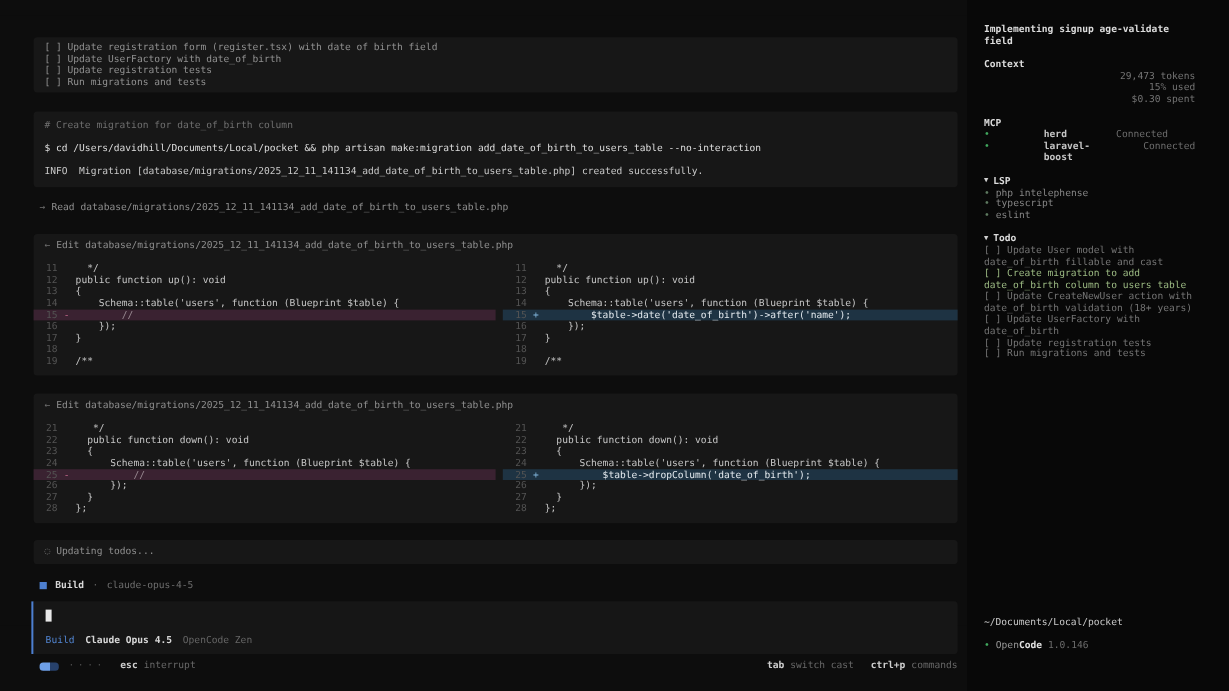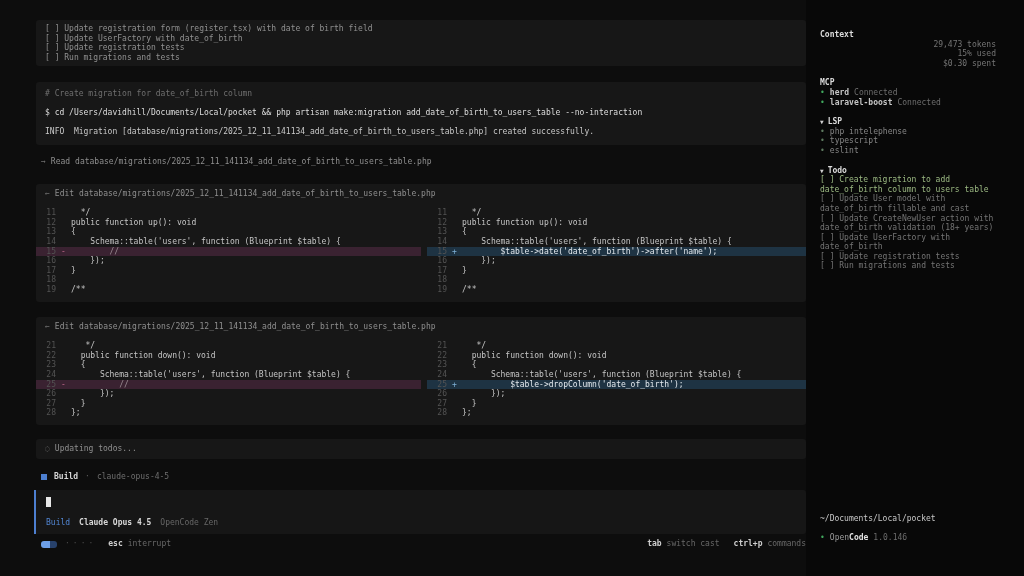--- a/index.html
+++ b/index.html
@@ -4,21 +4,21 @@
 <style>
   * { margin:0; padding:0; box-sizing:border-box; }
   html,body { width:1024px; height:576px; overflow:hidden; }
   body {
     position:relative;
     background:#0d0d0d;
     font-family:"DejaVu Sans Mono", monospace;
     font-size:8px; line-height:9.6px;
     color:#c8c8c8;
   }
-  .main { position:absolute; left:0; top:2px; width:806px; height:508px; background:#0d0d0d;margin-left:8px; }
+  .main { position:absolute; left:0; top:13px; width:806px; height:508px; background:#0d0d0d; }
 
   .block { position:absolute; left:28px; width:770px; background:#171717; border-radius:3px; }
   .mono { white-space:pre; }
   .blank { height:9.6px; }
 
   .b-todos { top:18px; padding:4px 9px; color:#919191; }
   .b-bash  { top:80px; padding:7px 9px 8px; }
   .comment { color:#6f6f6f; white-space:pre; }
   .cmd { color:#dedede; white-space:pre; }
   .out { color:#c9c9c9; white-space:pre; }
@@ -75,22 +75,22 @@
 
   .sidebar { position:absolute; right:0; top:0; width:218px; height:576px;
              background:#080808; padding:20px 28px 0 14px; }
   .side-title { font-weight:bold; color:#dcdcdc; margin-bottom:10px; }
   .side-h { font-weight:bold; color:#dcdcdc; margin-top:10px; display:flex; align-items:center; gap:4px; }
   .tri { font-size:6px; color:#cfcfcf; }
   .side-line { color:#757575;text-align:right; }
   .srow { display:flex; gap:5px; color:#757575; }
   .bullet { color:#41a85e; flex:none; }
   .lsp-bullet { color:#5e7a60; }
-  .mcp-name { font-weight:bold; color:#c6c6c6; }
-  .mcp-status { color:#6d6d6d; }
+  .mcp-name { font-weight:bold; color:#c6c6c6;margin-left:40px; }
+  .mcp-status { color:#6d6d6d;margin-left:36px; }
   .lsp-name { color:#868686; }
   .stodo { color:#757575; }
   .stodo.active { color:#9cba83; }
   .side-cwd { position:absolute; left:14px; top:514px; color:#c9c9c9; white-space:pre; }
   .side-app { position:absolute; left:14px; top:533px; display:flex; gap:5px; }
   .app-prefix { color:#9a9a9a; }
   .app-suffix { font-weight:bold; color:#e2e2e2; }
   .app-version { color:#6d6d6d; }
 </style>
 </head>
@@ -393,20 +393,21 @@
       <span class="hint">
         <span class="key">ctrl+p</span>
         <span class="hintlabel">commands</span>
       </span>
     </span>
   </div>
 
 </div>
 
 <aside class="sidebar">
+  <div class="side-title">Implementing signup age-validate field</div>
 
   <div class="side-h">
     <span>Context</span>
   </div>
   <div>
 
       <div class="side-line">29,473 tokens</div>
 
       <div class="side-line">15% used</div>
 
@@ -452,23 +453,23 @@
         <span class="lsp-name">eslint</span>
       </div>
     </div>
 
   <div class="side-h">
     <span class="tri">▼</span>
     <span>Todo</span>
   </div>
   <div>
 
+      <div class="stodo pending">[ ] Update User model with date_of_birth fillable and cast</div>
+
       <div class="stodo active">[ ] Create migration to add date_of_birth column to users table</div>
-
-      <div class="stodo pending">[ ] Update User model with date_of_birth fillable and cast</div>
 
       <div class="stodo pending">[ ] Update CreateNewUser action with date_of_birth validation (18+ years)</div>
 
 
       <div class="stodo pending">[ ] Update UserFactory with date_of_birth</div>
 
       <div class="stodo pending">[ ] Update registration tests</div>
 
       <div class="stodo pending">[ ] Run migrations and tests</div>
     </div>

